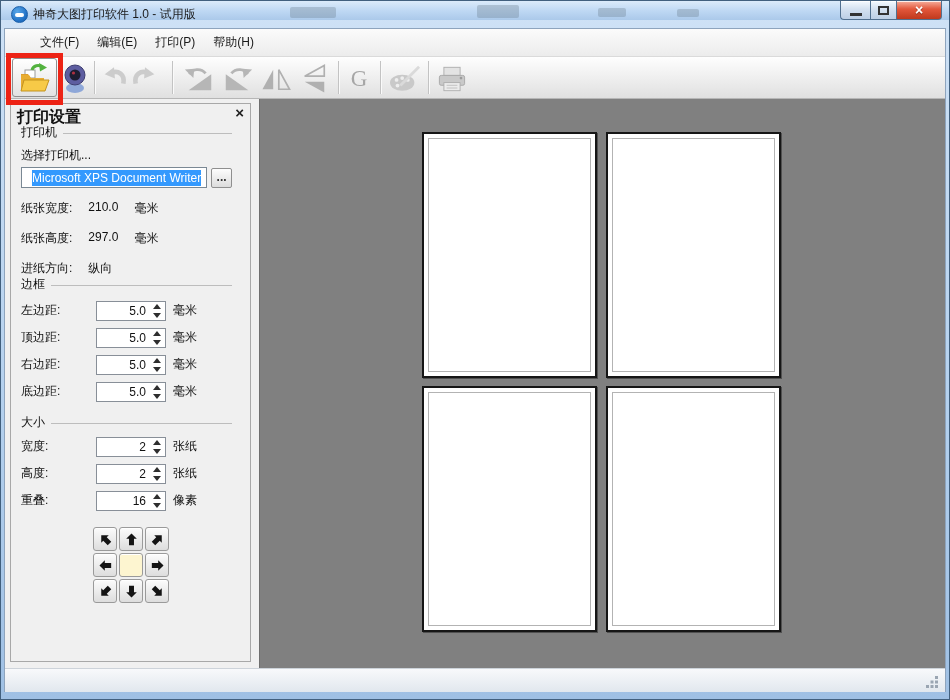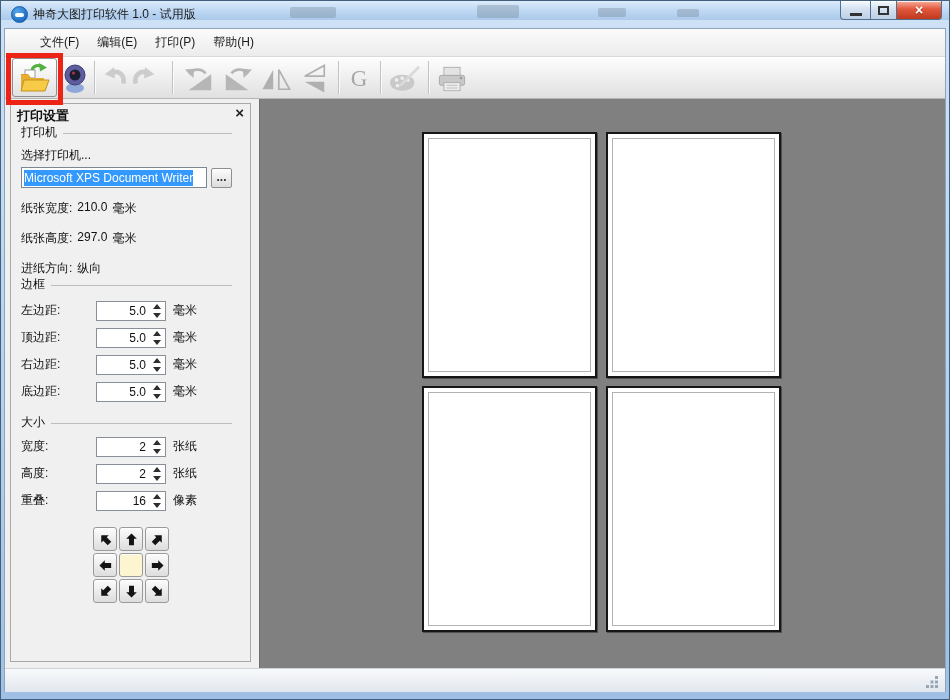--- a/index.html
+++ b/index.html
@@ -60,38 +60,38 @@
   .g-letter { font-size:23px; color:#a6a6a6; font-weight:normal;
     font-family:"Liberation Serif","DejaVu Serif",serif; }
   
   .red-box { position:absolute; left:1px; top:24px; width:57px; height:52px;
     border:5px solid #ed2315; z-index:40; pointer-events:none; }
   
   .main { position:absolute; left:0; right:0; top:70px; bottom:24px; }
   .sidebar { position:absolute; left:0; top:0; bottom:0; width:254px; background:#f0f0f0; }
   .panelbox { position:absolute; left:5px; top:4px; width:241px; height:559px;
     border:1px solid #a8a8a8; background:#f0f0f0; }
-  .panel-title { position:absolute; left:6px; top:3px; font-weight:bold; font-size:13px; }
+  .panel-title { position:absolute; left:6px; top:3px; font-weight:bold; font-size:16px; }
   .panel-close { position:absolute; right:6px; top:0px; font-weight:900; font-size:15px;
     color:#222; cursor:default; line-height:18px; }
   .grp { position:absolute; left:10px; right:18px; }
   .grp-printer { top:20px; } .grp-border { top:172px; }
   .grp-size { top:310px; }   .grp-arrange { top:420px; }
   .legendrow { display:flex; align-items:center; height:16px; }
   .legendrow .rule { flex:1; height:1px; background:#bdbdbd; margin-left:6px; margin-top:3px; }
   .sel-label { margin-top:7px; }
   .input-row { margin-top:3px; display:flex; align-items:center; }
   .printer-input { width:196px; height:21px; border:1px solid #7a8894; background:#fff;
-    padding:1px 2px; overflow:hidden; white-space:nowrap; display:flex; align-items:center;gap:32px; }
+    padding:1px 10px; overflow:hidden; white-space:nowrap; display:flex; align-items:center;gap:32px; }
   .printer-input .seltext { background:#3399fe; color:#fff; font-size:12px; padding:1px 0; }
   .caret { width:1px; height:14px; background:#000; margin-left:1px; }
   .browse-btn { width:22px; height:20px; margin-left:4px; border:1px solid #8f8f8f;
     border-radius:2px; background:linear-gradient(180deg,#fdfdfd,#dcdcdc);
     text-align:center; line-height:16px; font-weight:bold; color:#333; cursor:default; }
-  .info-row { display:flex; gap:5px; margin-top:13px; }
+  .info-row { display:flex; gap:16px; margin-top:13px; }
   .row { display:flex; align-items:center; height:21px; margin-bottom:6px; }
   .row .lab { width:75px; }
   .spin { width:70px; height:20px; border:1px solid #888f98; background:#fff;
     display:flex; align-items:center; }
   .spin .val { flex:1; text-align:right; padding-right:4px; }
   .spin .arrows { width:13px; display:flex; flex-direction:column; align-items:center;
     gap:4px; margin-right:2px; }
   .tri-up { width:0; height:0; border-left:4px solid transparent; border-right:4px solid transparent;
     border-bottom:5px solid #2e2e2e; }
   .tri-down { width:0; height:0; border-left:4px solid transparent; border-right:4px solid transparent;

